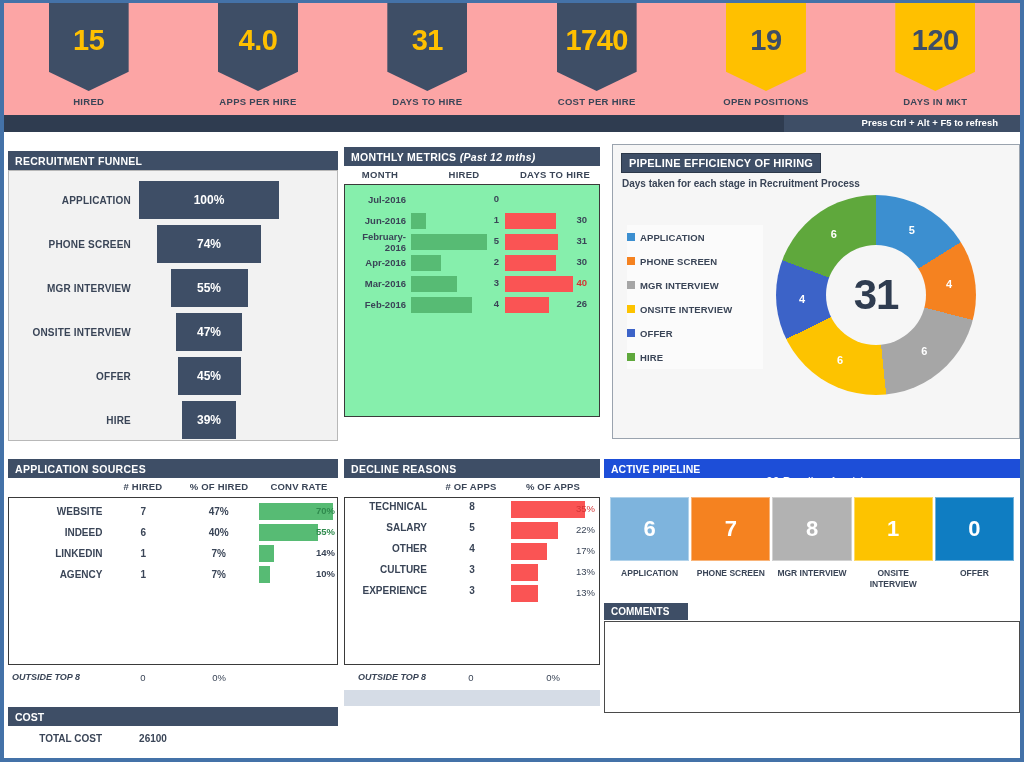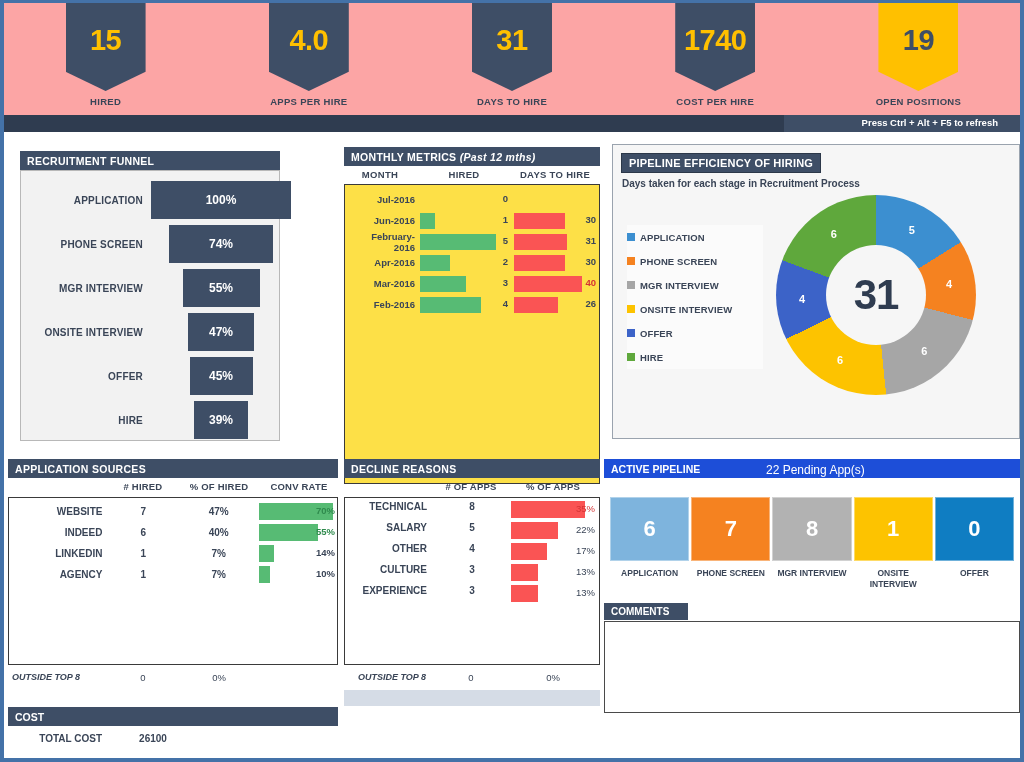--- a/index.html
+++ b/index.html
@@ -76,22 +76,22 @@
     font-size: 10.5px; font-weight: bold;
     letter-spacing: 0.3px;
     padding: 4px 0 4px 7px;
     height: 19px;
     white-space: nowrap;
   }
   .panel-title .sub { font-style: italic; font-weight: bold; }
 
   
   #funnel-panel {
-    position: absolute; left: 16px; top: 148px;
-    width: 260px; height: 290px;
+    position: absolute; left: 4px; top: 148px;
+    width: 330px; height: 290px;
   }
   #funnel-body {
     position: relative;
     height: 271px;
     background: #f2f2f2;
     border: 1px solid #b8b8b8;
     padding-top: 8px;
   }
   .funnel-row {
     display: flex; align-items: center;
@@ -120,25 +120,24 @@
     display: flex; height: 18px;
     padding-top: 3px;
   }
   .mm-h-month { width: 72px; text-align: center; }
   .mm-h-hired { width: 96px; text-align: center; }
   .mm-h-days  { width: 86px; text-align: center; }
   #monthly-cols span {
     font-size: 9.5px; font-weight: bold; color: #3a4557; letter-spacing: 0.3px;
   }
   #monthly-body {
-    height: 300px;
-    background: #fde047;
+    height: 233px;
+    background: #86efac;
     border: 1px solid #3a3a3a;
     padding-top: 4px;
-    padding-left: 9px;
   }
   .mm-row { display: flex; align-items: center; height: 21px; }
   .mm-month {
     width: 66px; text-align: right; padding-right: 5px;
     font-size: 9.5px; font-weight: bold; color: #3a4557;
   }
   .mm-hired-wrap { width: 94px; position: relative; height: 16px; }
   .mm-hired-bar {
     position: absolute; left: 0; top: 0; height: 16px;
     background: #57bb74;
@@ -290,21 +289,21 @@
   }
   #active-title {
     background: #1d4ed8; color: #ffffff;
     height: 19px; position: relative;
   }
   #active-title .t-left {
     position: absolute; left: 7px; top: 4px;
     font-size: 10.5px; font-weight: bold;
   }
   #active-title .t-mid {
-    position: absolute; left: 162px; top: 4px;
+    position: absolute; left: 162px; top: 16px;
     font-size: 12px; font-weight: normal;
   }
   #stages {
     display: flex; margin-top: 19px;
     padding: 0 6px;
     gap: 2px;
   }
   .stage { flex: 1; }
   .stage-box {
     height: 64px;
@@ -364,20 +363,26 @@
         <div class="kpi-banner navy">
           <span class="kpi-value">1740</span>
         </div>
         <div class="kpi-label">COST PER HIRE</div>
       </div>
       <div class="kpi-cell">
         <div class="kpi-banner gold">
           <span class="kpi-value">19</span>
         </div>
         <div class="kpi-label">OPEN POSITIONS</div>
+      </div>
+      <div class="kpi-cell">
+        <div class="kpi-banner gold">
+          <span class="kpi-value">120</span>
+        </div>
+        <div class="kpi-label">DAYS IN MKT</div>
       </div>
     </div>
 
   <div class="refresh-bar">
     <div class="refresh-text">Press Ctrl + Alt + F5 to refresh</div>
   </div>
 
   <div id="funnel-panel">
     <div class="panel-title">RECRUITMENT FUNNEL</div>
     <div id="funnel-body">

